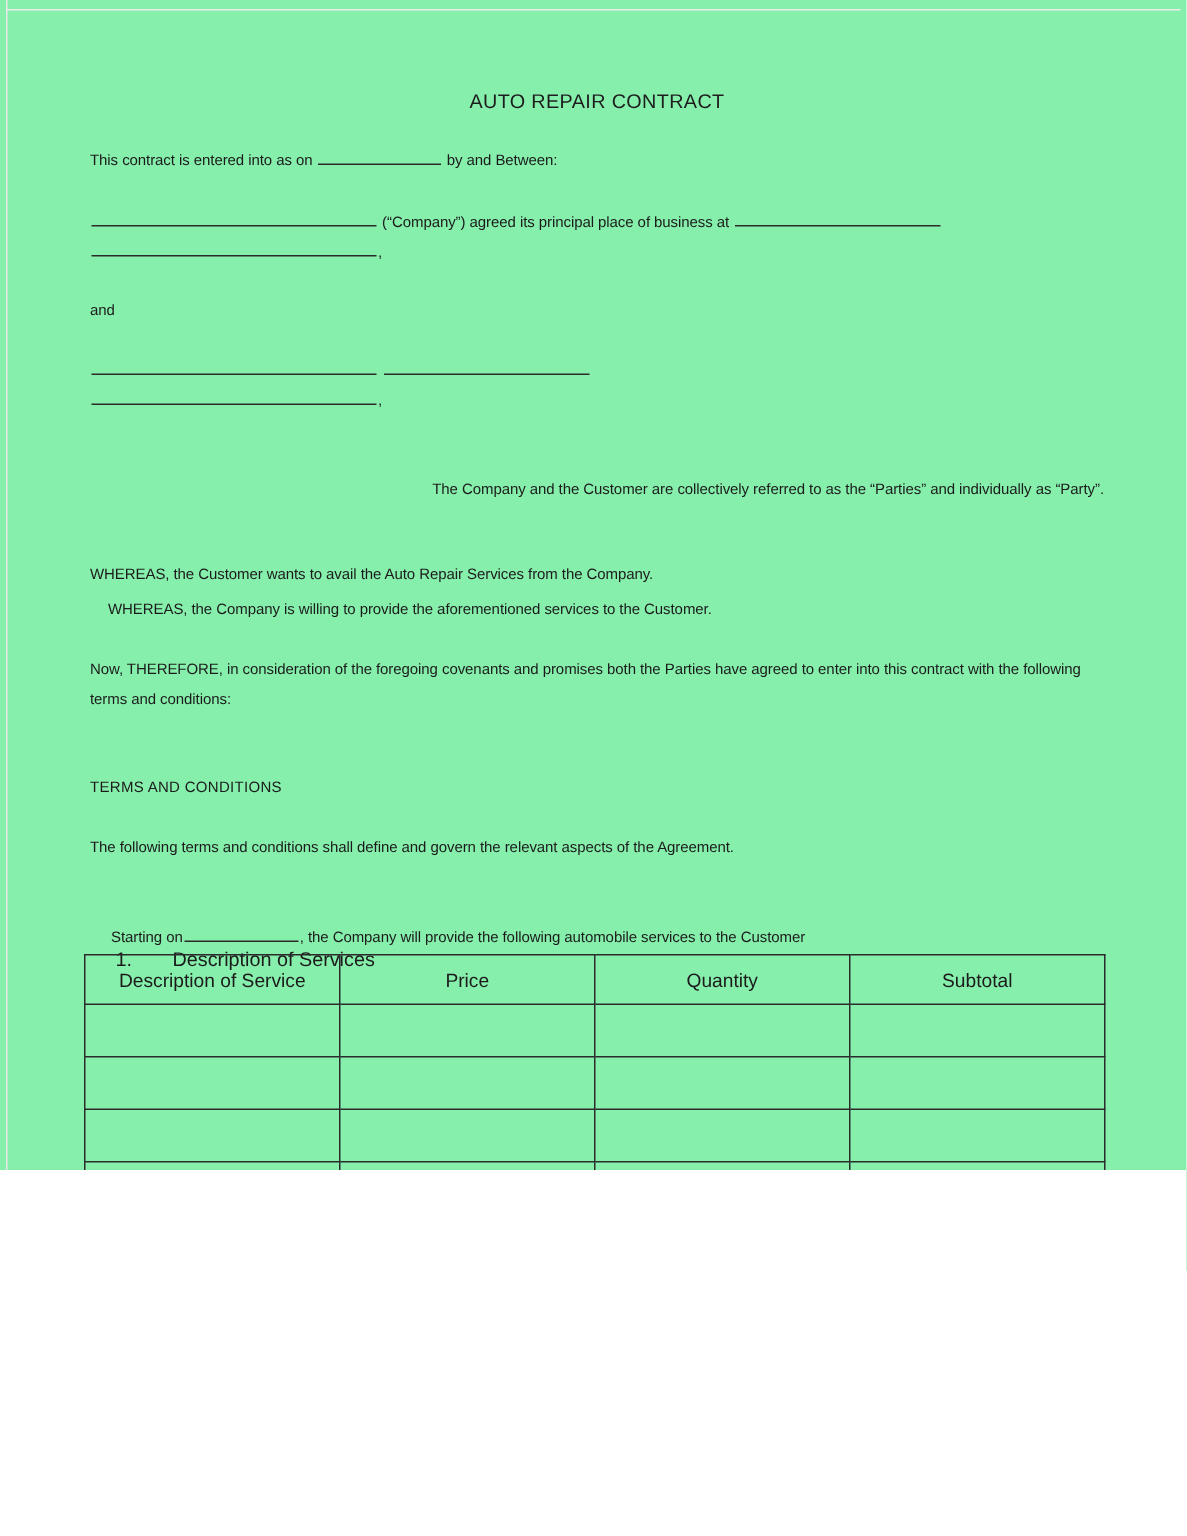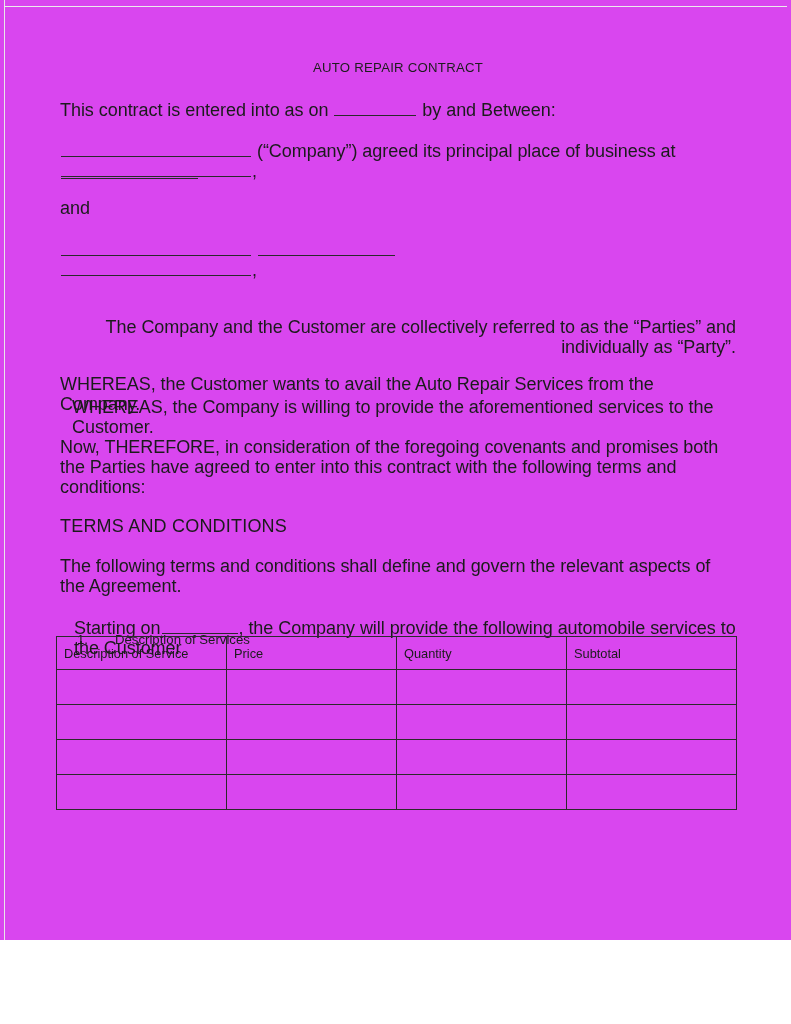--- a/index.html
+++ b/index.html
@@ -8,22 +8,22 @@
     padding: 0;
     background: #ffffff;
   }
   body {
     font-family: "Liberation Sans", sans-serif;
     color: #1b1b1b;
   }
   .page {
     position: relative;
     width: 791px;
-    height: 940px;
-    background: #d946ef;
+    height: 780px;
+    background: #86efac;
     box-sizing: border-box;
     overflow: hidden;
   }
   
   .page::before {
     content: "";
     position: absolute;
     left: 4px;
     top: 0px;
     width: 1px;
@@ -55,21 +55,21 @@
     position: absolute;
     top: 60px;
     left: 0;
     width: 676px;
     color: #1d1d1d;
     font-weight: 400;
   }
 
   .para {
     position: absolute;
-    font-size: 18px;
+    font-size: 10px;
     line-height: 20px;
     color: #1b1b1b;
     margin: 0;
     width: 676px;
     letter-spacing: -0.05px;
   }
 
   .blank {
     display: inline-block;
     border-bottom: 1px solid #2a2a2a;
@@ -92,21 +92,21 @@
     width: 680px;
     border-collapse: collapse;
     table-layout: fixed;
   }
   .svc-table td, .svc-table th {
     border: 1px solid #2b2b2b;
     height: 28px;
     padding: 3px 7px;
     font-size: 12.8px;
     font-weight: 400;
-    text-align: left;
+    text-align: center;
     vertical-align: middle;
     color: #1b1b1b;
   }
   .svc-table th { height: 26px; }
   .svc-table col.c1 { width: 170px; }
   .svc-table col.c2 { width: 170px; }
   .svc-table col.c3 { width: 170px; }
   .svc-table col.c4 { width: 170px; }
 
   .total-line {

